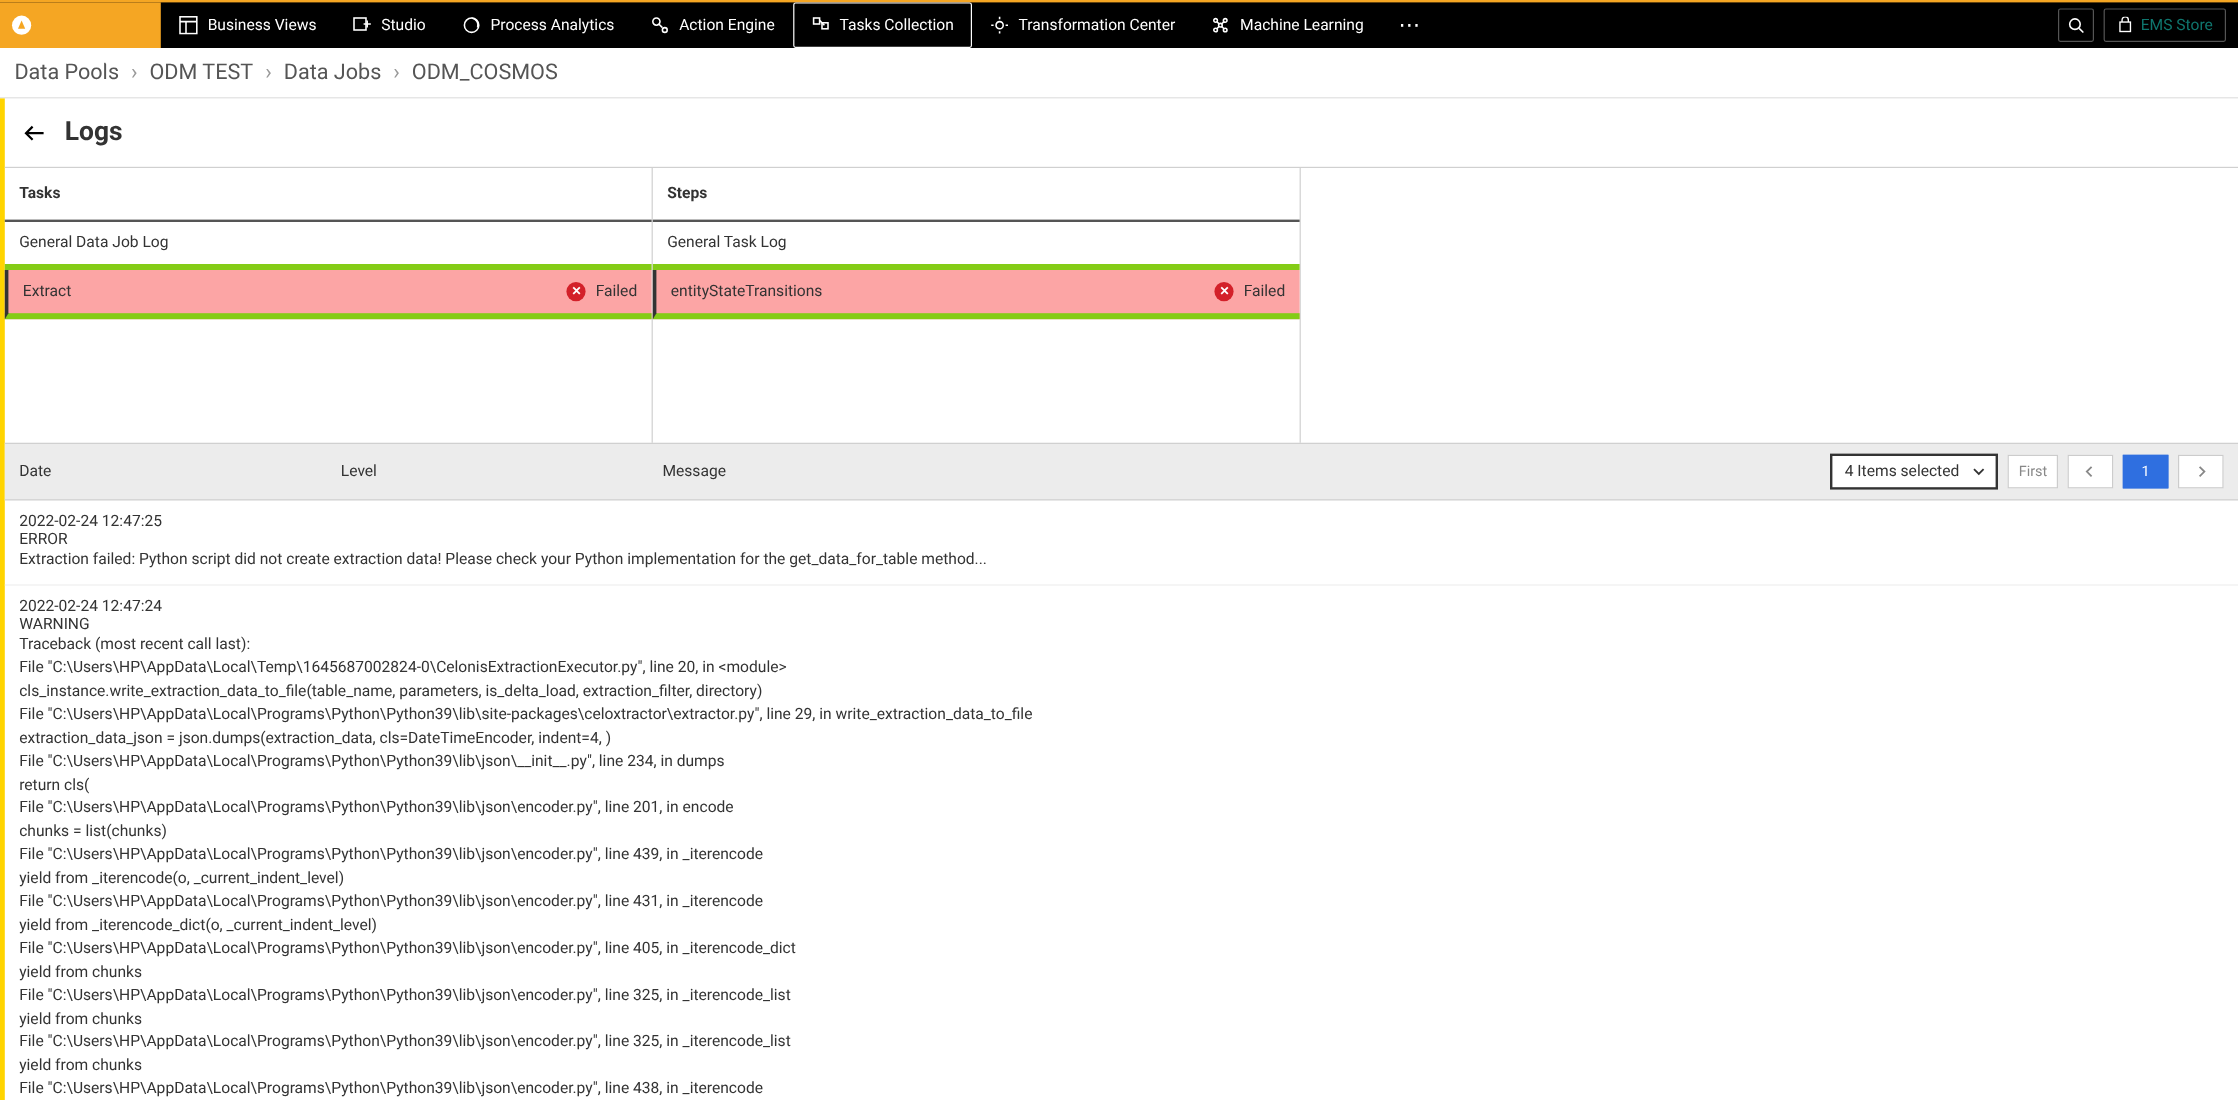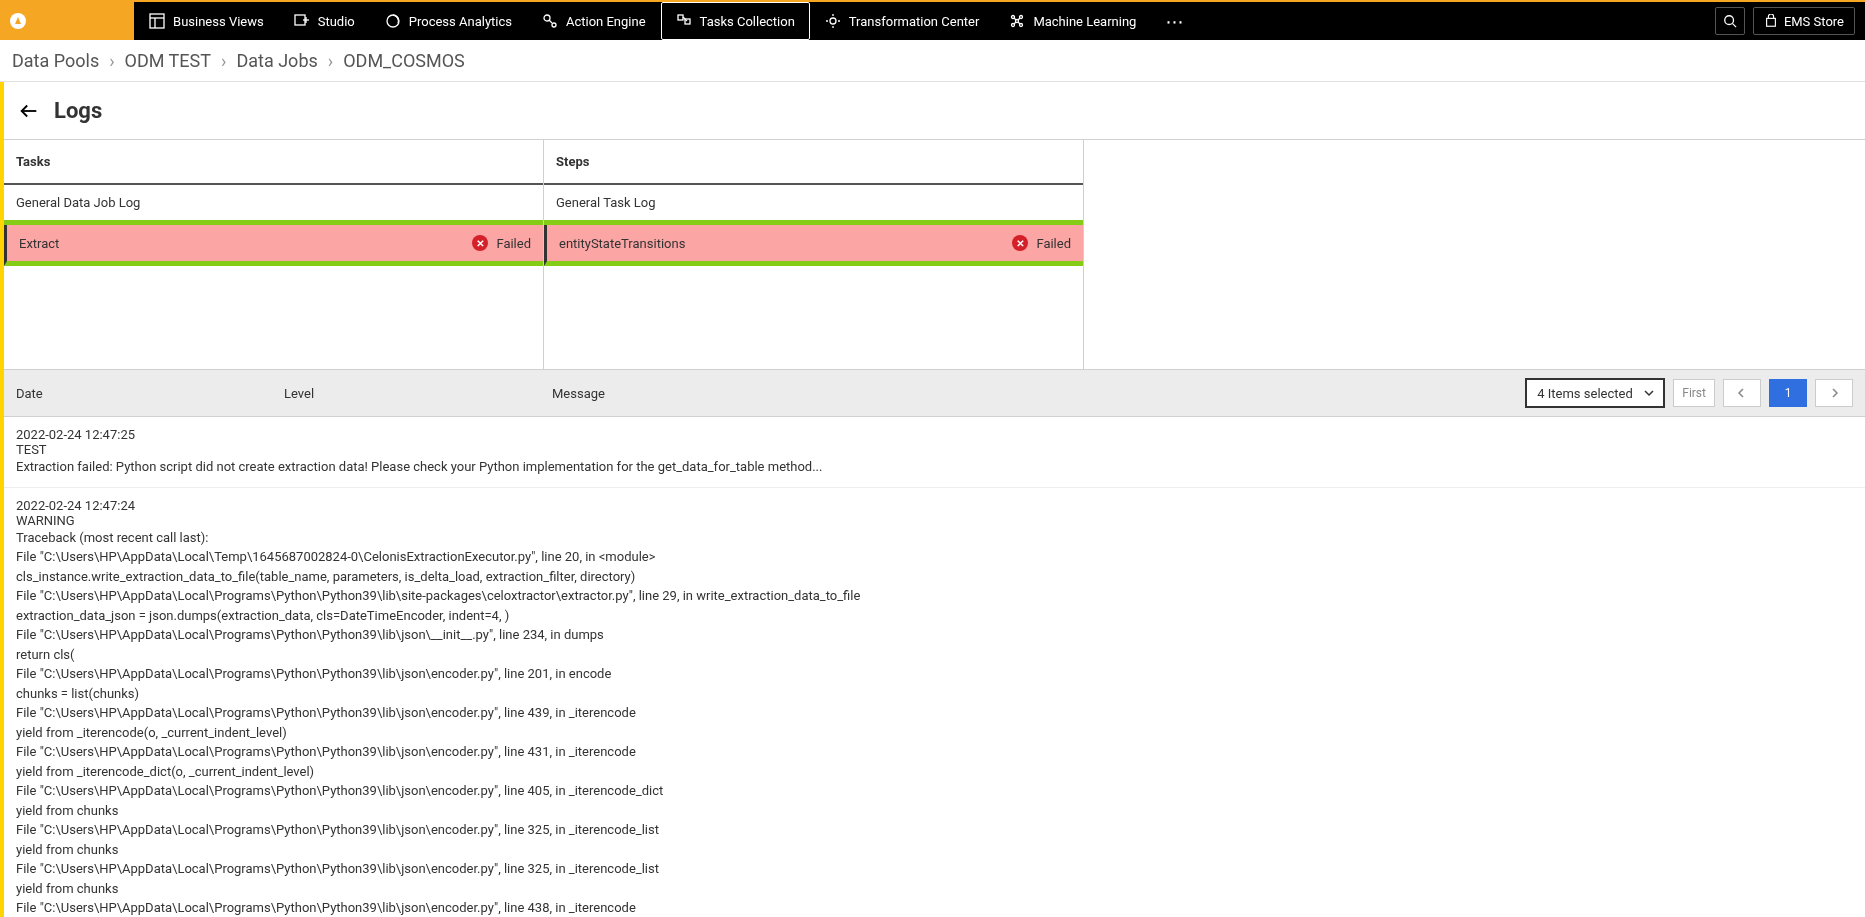--- a/index.html
+++ b/index.html
@@ -11,21 +11,21 @@
 .brand-texts { display:flex; flex-direction:column; line-height:1;gap:45px; }
 .brand-title { font-size: 14px; font-weight: 500; }
 .brand-sub { font-size: 10px; opacity: 0.9; }
 .nav { display:flex; align-items:center; height:100%; flex:1; }
 .nav-item { display:flex; align-items:center; gap:8px; padding:0 14px; height:100%; color:#fff; font-size:13px; cursor:pointer; border:1px solid transparent; }
 .nav-item.active { border:1px solid #fff; border-radius:2px; }
 .nav-item .icon { display:flex; align-items:center; }
 .nav-more { color:#fff; padding:0 14px; cursor:pointer; font-size:18px; letter-spacing:2px; }
 .topbar-right { display:flex; align-items:center; gap:8px; padding-right:10px; }
 .icon-btn { width:30px; height:28px; border:1px solid #555; border-radius:2px; display:flex; align-items:center; justify-content:center; cursor:pointer; color:#fff; }
-.ems-btn { height:28px; border:1px solid #555; border-radius:2px; display:flex; align-items:center; gap:6px; padding:0 10px; color:#ffffff; cursor:pointer; }
+.ems-btn { height:28px; border:1px solid #555; border-radius:2px; display:flex; align-items:center; gap:6px; padding:0 10px; color:#0f766e; cursor:pointer; }
 
 .breadcrumb { display:flex; align-items:center; gap:10px; padding:10px 12px; font-size:18px; color:#555; border-bottom:1px solid #e0e0e0; }
 .breadcrumb .crumb { cursor:pointer; }
 .breadcrumb .sep { color:#999; }
 
 .page { border-left:4px solid #ffd400; }
 .page-header { display:flex; align-items:center; gap:14px; padding:16px 14px; }
 .back-arrow { cursor:pointer; display:flex; align-items:center; }
 .page-title { font-size:22px; font-weight:700; }
 
@@ -259,21 +259,21 @@
               <polyline points="4,1 8,5 4,9"></polyline>
             </svg>
           </span>
         </div>
     </div>
   </div>
 
   <div class="log-rows">
     <div class="log-row">
       <div class="lr-date">2022-02-24 12:47:25</div>
-      <div class="lr-level">TEST</div>
+      <div class="lr-level">ERROR</div>
       <div class="lr-msg">Extraction failed: Python script did not create extraction data! Please check your Python implementation for the get_data_for_table method...</div>
     </div>
     <div class="log-row">
       <div class="lr-date">2022-02-24 12:47:24</div>
       <div class="lr-level">WARNING</div>
       <div class="lr-msg">Traceback (most recent call last):
 File "C:\Users\HP\AppData\Local\Temp\1645687002824-0\CelonisExtractionExecutor.py", line 20, in &lt;module&gt;
 cls_instance.write_extraction_data_to_file(table_name, parameters, is_delta_load, extraction_filter, directory)
 File "C:\Users\HP\AppData\Local\Programs\Python\Python39\lib\site-packages\celoxtractor\extractor.py", line 29, in write_extraction_data_to_file
 extraction_data_json = json.dumps(extraction_data, cls=DateTimeEncoder, indent=4, )

